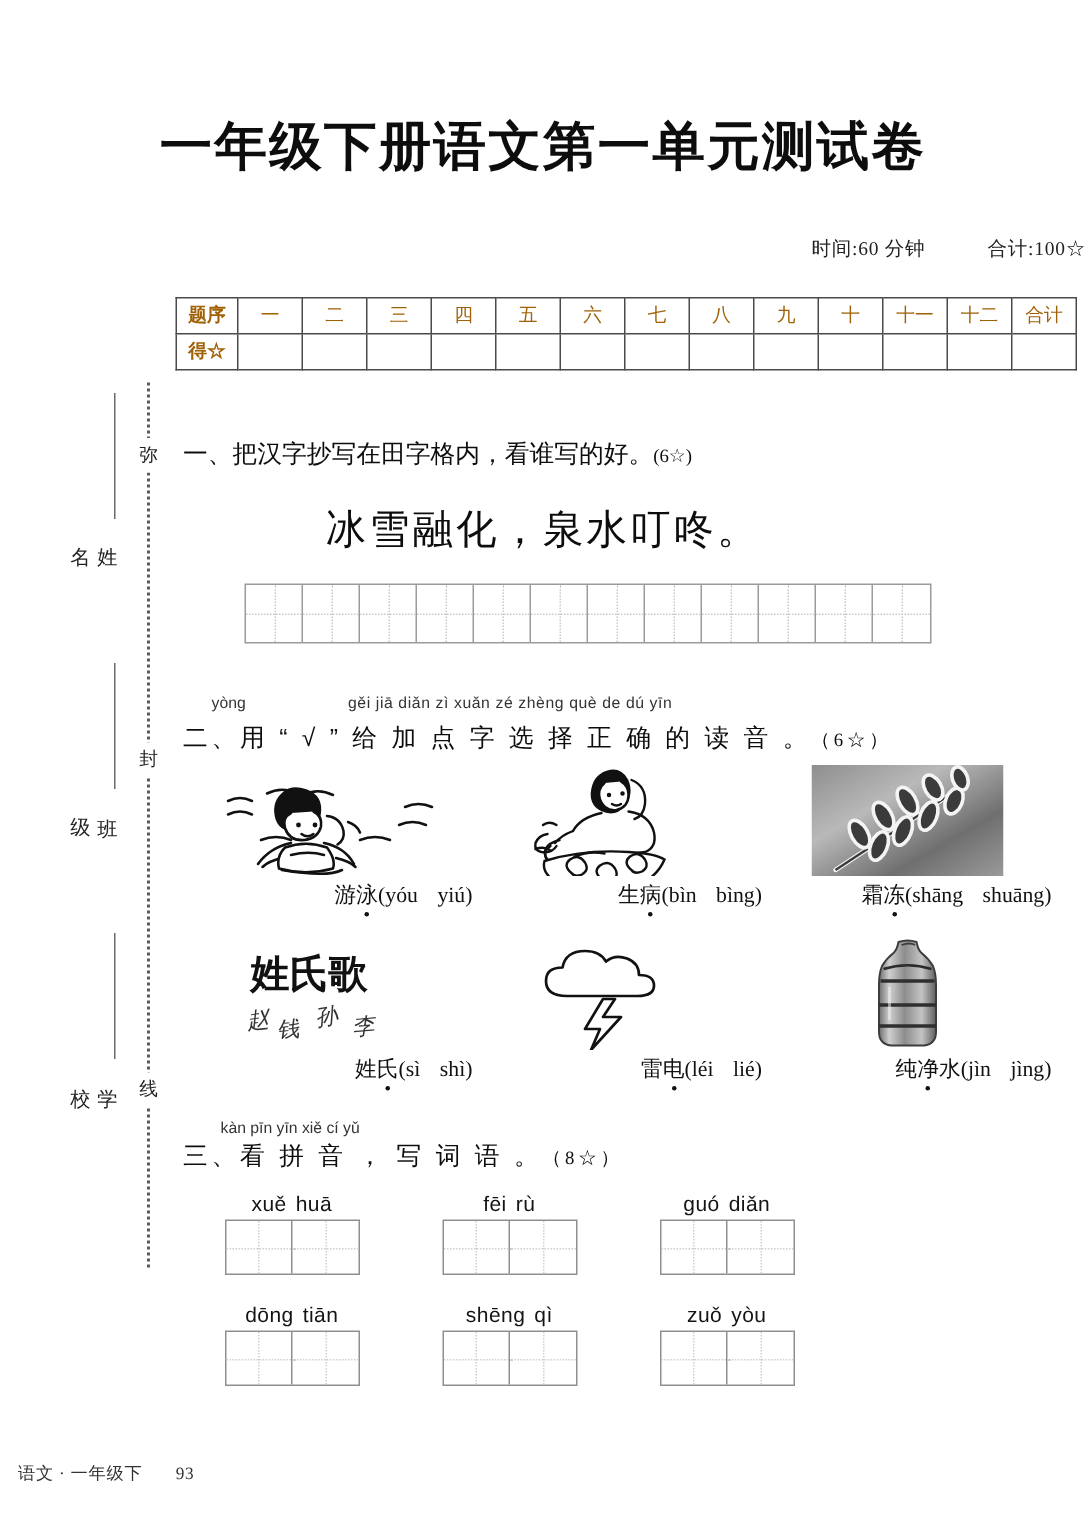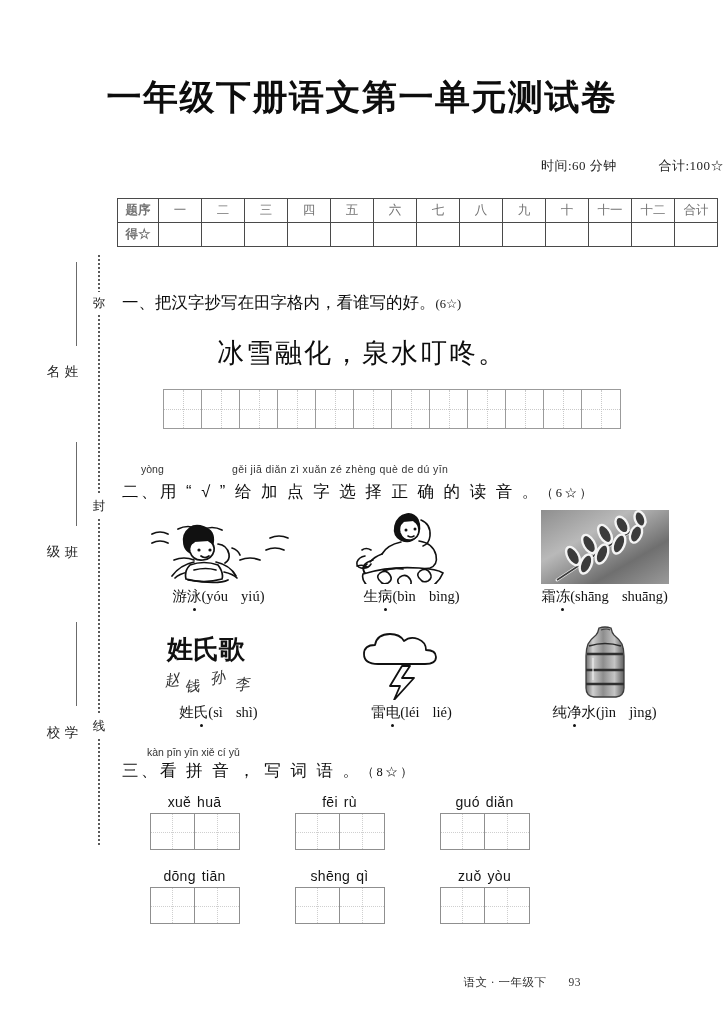--- a/index.html
+++ b/index.html
@@ -115,21 +115,21 @@
     left: 117px;
     top: 198px;
     border-collapse: collapse;
   }
   .score-table td {
     border: 1px solid #4a4a4a;
     font-size: 12.5px;
     text-align: center;
     vertical-align: middle;
     height: 21px;
-    color: #737373;
+    color: #a16207;
     font-family: "Liberation Serif", "DejaVu Serif", serif;
   }
   .score-table td.hd { width: 38px; font-weight: 600; }
   .score-table td.cell { width: 40px; }
 
   
   .q-head {
     position: absolute;
     font-size: 16.5px;
     font-family: "Liberation Sans", "DejaVu Sans", sans-serif;
@@ -207,21 +207,21 @@
     left: 122px;
     top: 508px;
     width: 580px;
   }
   .q2-row {
     display: flex;
     align-items: flex-end;
   }
   .q2-cell {
     width: 193px;
-    text-align: center;
+    text-align: right;
     text-decoration: underline;
   }
   .q2-art {
     height: 76px;
     display: flex;
     align-items: flex-end;
     justify-content: center;
   }
   .q2-label {
     margin-top: 3px;
@@ -293,24 +293,25 @@
     top: 0; bottom: 0; left: 50%;
     border-left: 1px dotted #cfcfcf;
   }
 
   
   .footer {
     position: absolute;
     left: 0;
     top: 975px;
     width: 581px;
-    text-align: right;
+    text-align: left;
     font-size: 11.5px;
     color: #333;
     letter-spacing: 0.5px;
+    padding-left: 12px;
   }
   .footer .pg { display: inline-block; margin-left: 22px; font-family: "Liberation Serif", serif; }
 
   svg { display: block; }
 </style>
 </head>
 <body>
 
 <div class="page">
 

